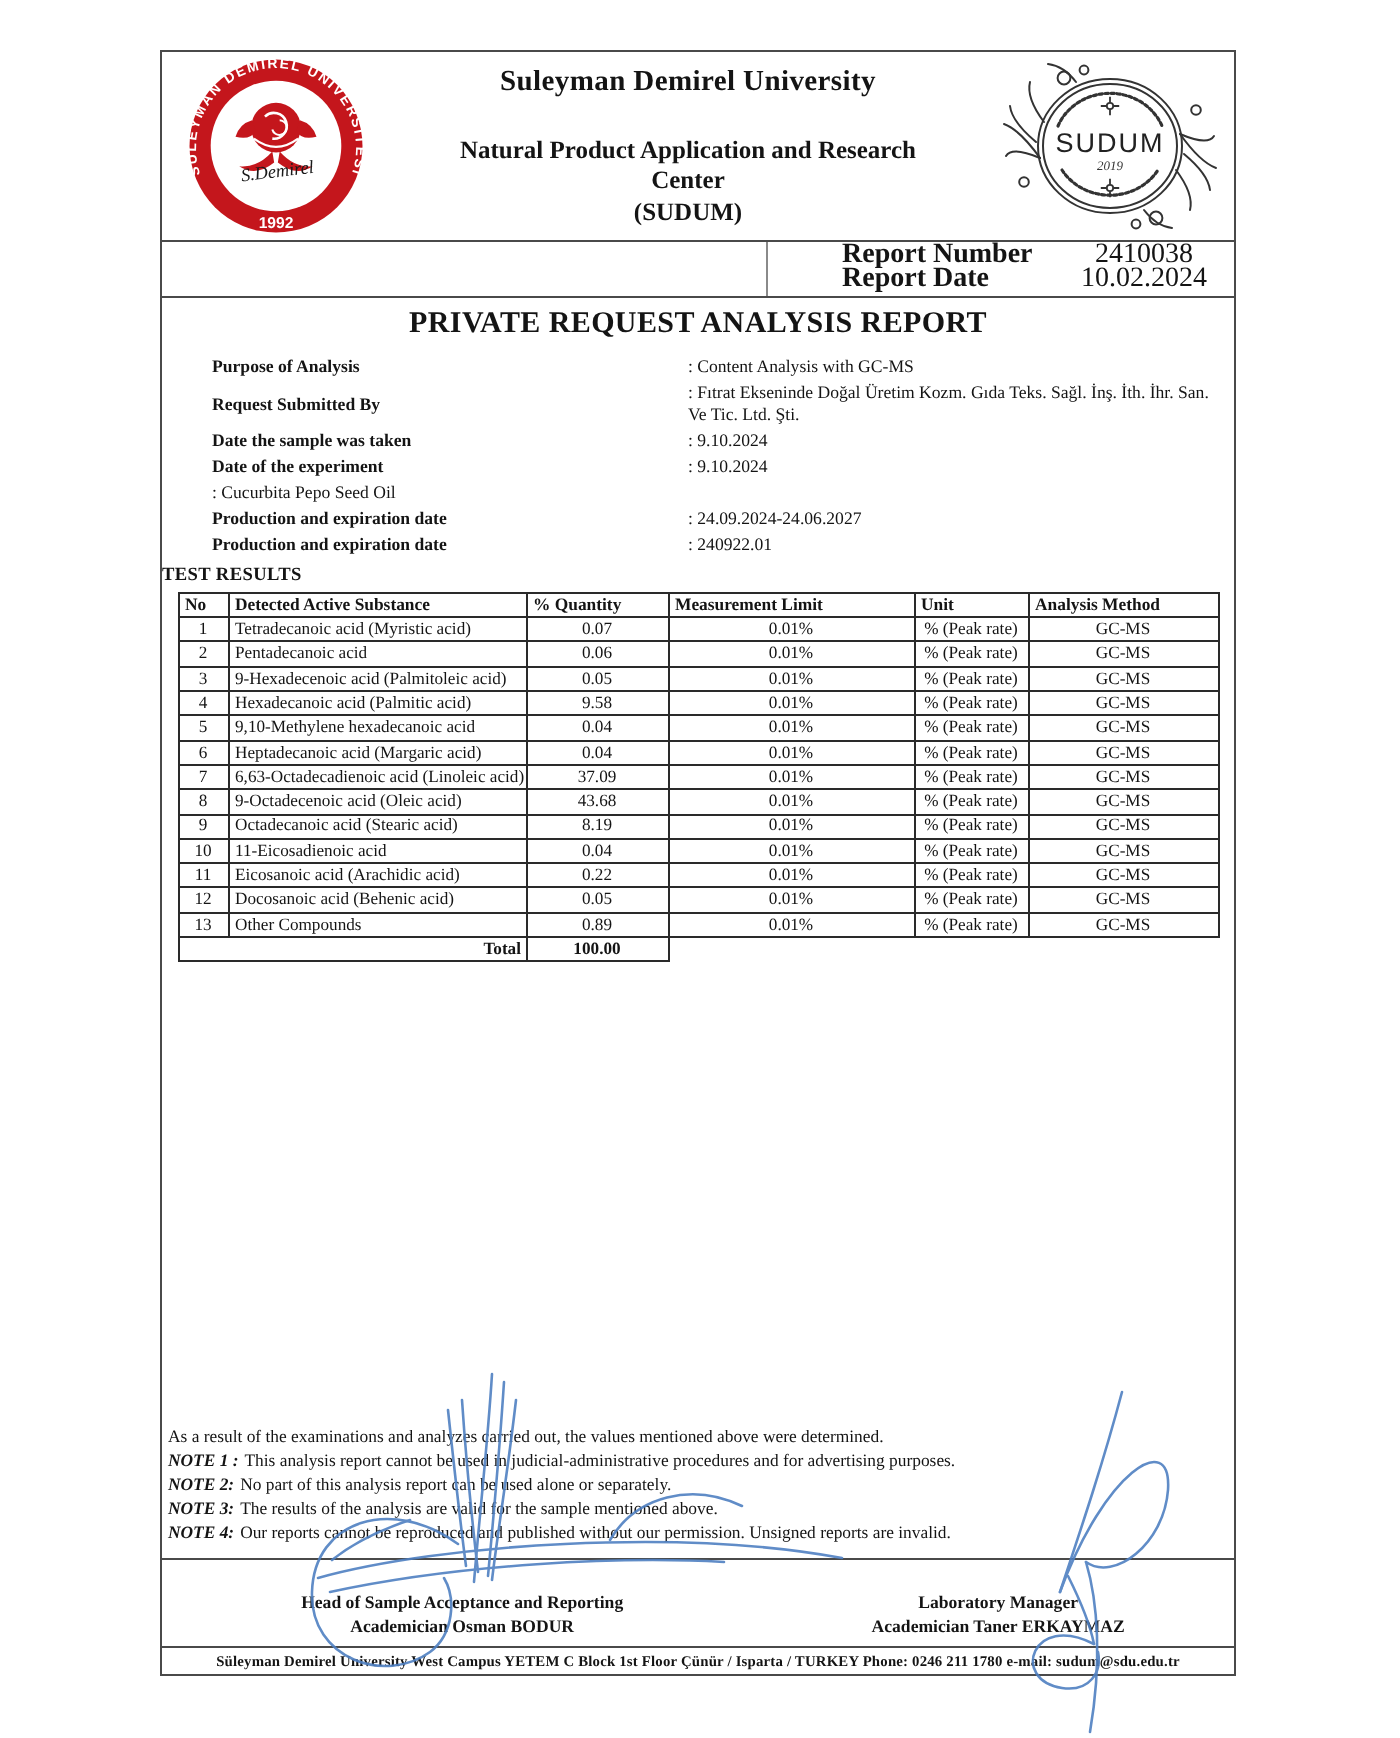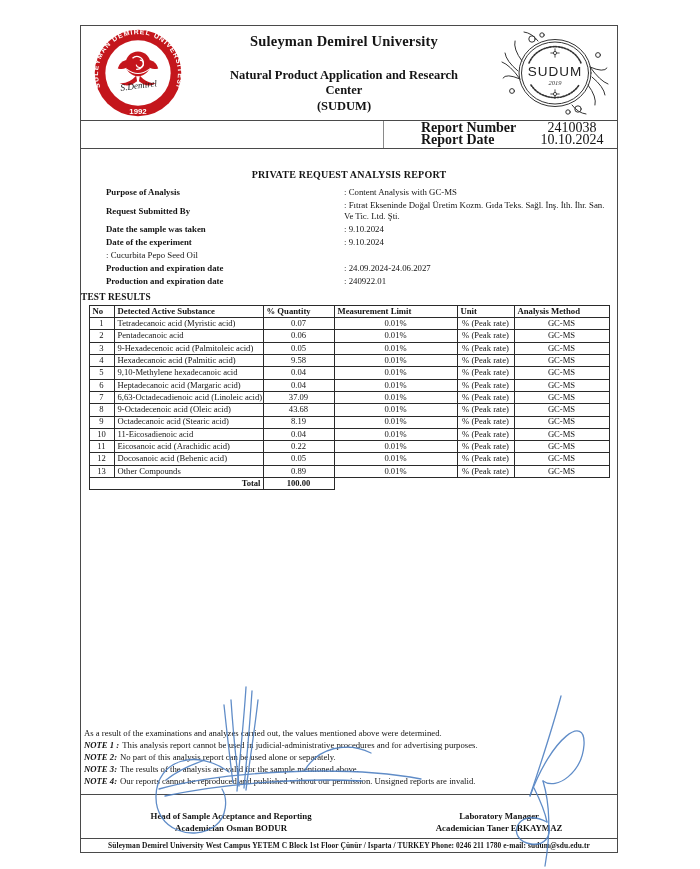--- a/index.html
+++ b/index.html
@@ -22,21 +22,21 @@
   .t3 { font-size:12.5px; }
   .t4 { font-size:12.5px; }
   
   .meta-box { height:26px; border-bottom:1px solid #4a4a4a; font-size:14px; padding-top:1px; position:relative; }
   .meta-box::before { content:""; position:absolute; left:302px; top:0; bottom:0; border-left:1px solid #8a8a8a; }
   .meta-row { display:flex; height:12px; align-items:center; }
   .meta-label { margin-left:340px; width:110px; font-weight:bold; }
   .meta-value { width:82px; text-align:center; }
   
   .body-box { height:620px; position:relative; font-size:8.8px; }
-  .report-title { text-align:center; font-weight:bold; font-size:10px; margin-top:20px; letter-spacing:.2px; }
+  .report-title { text-align:center; font-weight:bold; font-size:15px; margin-top:5px; letter-spacing:.2px; }
   .fields { margin-top:7px; margin-left:25px; margin-right:6px; }
   .field-row { display:flex; margin-bottom:2px; }
   .field-row.multiline { align-items:center; }
   .field-label { width:238px; font-weight:bold; flex-shrink:0; }
   .field-value { flex:1; line-height:1.25; }
   .section-title { text-align:left; font-weight:bold; font-size:9.3px; margin-top:5px; letter-spacing:.2px; }
   table { border-collapse:collapse; margin:3px auto 0; width:520px; table-layout:fixed; font-size:8.6px; }
   th,td { border:1px solid #2a2a2a; padding:0 3px; height:11.3px; line-height:1.1; overflow:hidden; white-space:nowrap; }
   th { font-weight:bold; text-align:left; font-size:8.7px; }
   td { text-align:center; }
@@ -137,21 +137,21 @@
     </div>
   </div>
 
   <div class="meta-box">
     <div class="meta-row">
       <span class="meta-label">Report Number</span>
       <span class="meta-value">2410038</span>
     </div>
     <div class="meta-row">
       <span class="meta-label">Report Date</span>
-      <span class="meta-value">10.10.2024</span>
+      <span class="meta-value">10.02.2024</span>
     </div>
   </div>
 
   <div class="body-box">
     <div class="report-title">PRIVATE REQUEST ANALYSIS REPORT</div>
 
     <div class="fields">
       <div class="field-row">
         <span class="field-label">Purpose of Analysis</span>
         <span class="field-value">: Content Analysis with GC-MS</span>

